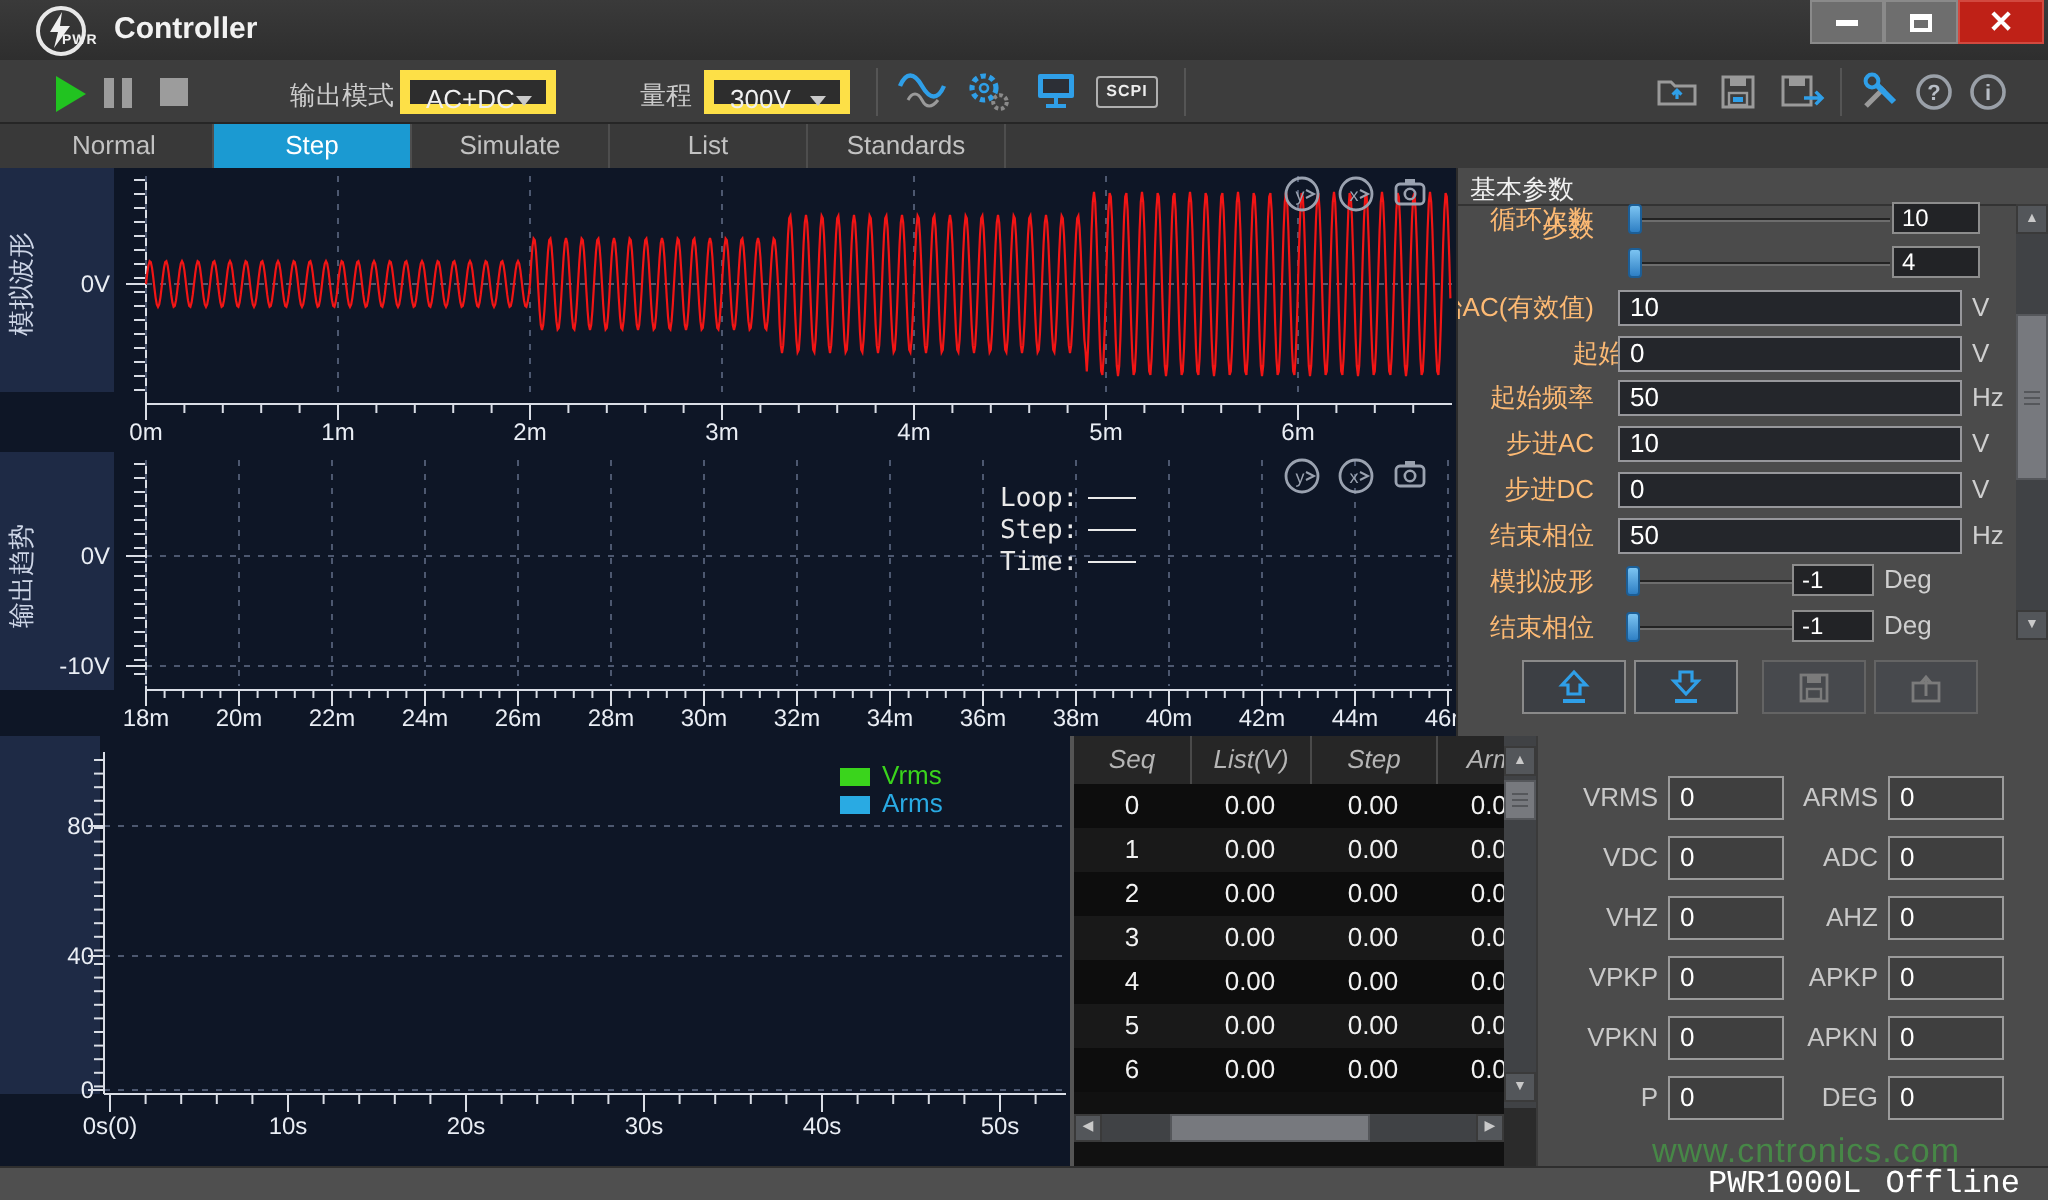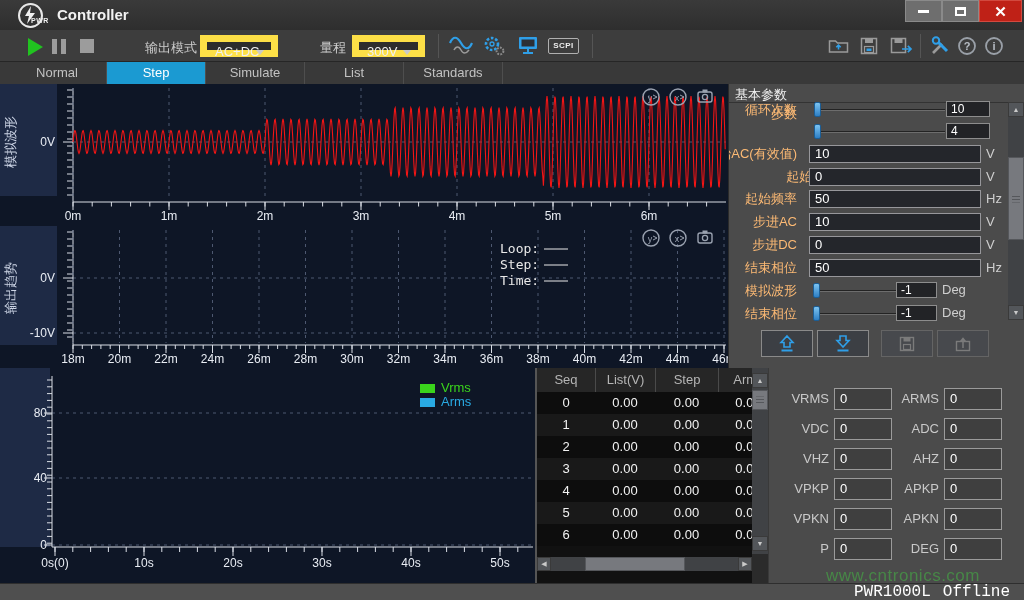--- a/index.html
+++ b/index.html
@@ -22,21 +22,21 @@
   #btn-close .x { color:#fff; font-size:15px; font-weight:bold; line-height:1; }
 
   
   #toolbar { position:absolute; left:0; top:30px; width:1024px; height:32px; background:#3d3d3d; border-bottom:1px solid #262626; }
   .tb-sep { position:absolute; top:4px; width:1px; height:24px; background:#2a2a2a; border-right:1px solid #555; }
   #play-btn { position:absolute; left:28px; top:38px; width:0; height:0;
     border-left:15px solid #21c320; border-top:9px solid transparent; border-bottom:9px solid transparent; top:8px; }
   .pausebar { position:absolute; top:9px; width:5px; height:15px; background:#9c9c9c; }
   #stop-btn { position:absolute; left:80px; top:9px; width:14px; height:14px; background:#9c9c9c; }
   .tb-label { position:absolute; top:9px; font-size:13px; color:#cccccc; }
-  .dropdown { position:absolute; top:5px; height:22px; background:#2d2d2d; border:7px solid #fde047;
+  .dropdown { position:absolute; top:5px; height:22px; background:#2d2d2d; border:5px solid #fde047;
     color:#f0f0f0; font-size:13px; line-height:20px; padding-left:8px; }
   .dd-caret { position:absolute; right:7px; top:8px; width:0; height:0;
     border-left:4px solid transparent; border-right:4px solid transparent; border-top:5px solid #c9c9c9; }
   .tb-icon { position:absolute; top:5px; }
   #scpi-box { position:absolute; left:548px; top:8px; width:31px; height:16px; border:1px solid #b0b0b0;
     border-radius:2px; color:#ececec; font-size:8px; font-weight:bold; text-align:center; line-height:14px; letter-spacing:.5px; }
 
   
   #tabbar { position:absolute; left:0; top:62px; width:1024px; height:22px; background:#393939; }
   .tab { position:absolute; top:0; width:99px; height:22px; text-align:center; line-height:22px;
@@ -70,21 +70,21 @@
   .p-btn.dis { background:#47494d; border:1px solid #646464; }
   .sb { position:absolute; background:#53565a; color:#c9c9c9; font-size:7px; text-align:center; border:1px solid #3a3a3a; }
   .sb-track { position:absolute; background:#404245; }
   .sb-thumb { position:absolute; background:#77797e; border:1px solid #55575b; }
   .grip { position:absolute; left:50%; top:50%; transform:translate(-50%,-50%); width:8px; height:7px;
     background:repeating-linear-gradient(#55575b 0 1px, transparent 1px 3px); }
 
   
   #seq-table { position:absolute; left:537px; top:368px; width:231px; height:215px; background:#111; overflow:hidden; }
   .th-row { position:absolute; left:0; top:0; width:215px; height:24px; background:#262626; }
-  .th { position:absolute; top:0; height:28px; line-height:24px; text-align:center; font-size:13px; color:#b5b5b5; }
+  .th { position:absolute; top:0; height:28px; line-height:24px; text-align:center; font-size:13px; color:#b5b5b5;font-style:italic; }
   .th + .th { border-left:1px solid #4a4a4a; }
   .tr { position:absolute; left:0; width:215px; height:22px; }
   .td { position:absolute; top:0; height:22px; line-height:22px; text-align:center; font-size:13px; color:#f2f2f2; }
 
   
   #meas-panel { position:absolute; left:768px; top:368px; width:256px; height:215px; background:#4b4b4b; border-left:1px solid #3a3a3a; }
   .m-label { position:absolute; width:60px; text-align:right; font-size:13px; color:#c9c9c9; line-height:22px; }
   .m-box { position:absolute; width:58px; height:22px; background:#3f3f3f; border:1px solid #9b9b9b;
     color:#fff; font-size:13px; line-height:20px; padding-left:5px; }
 

